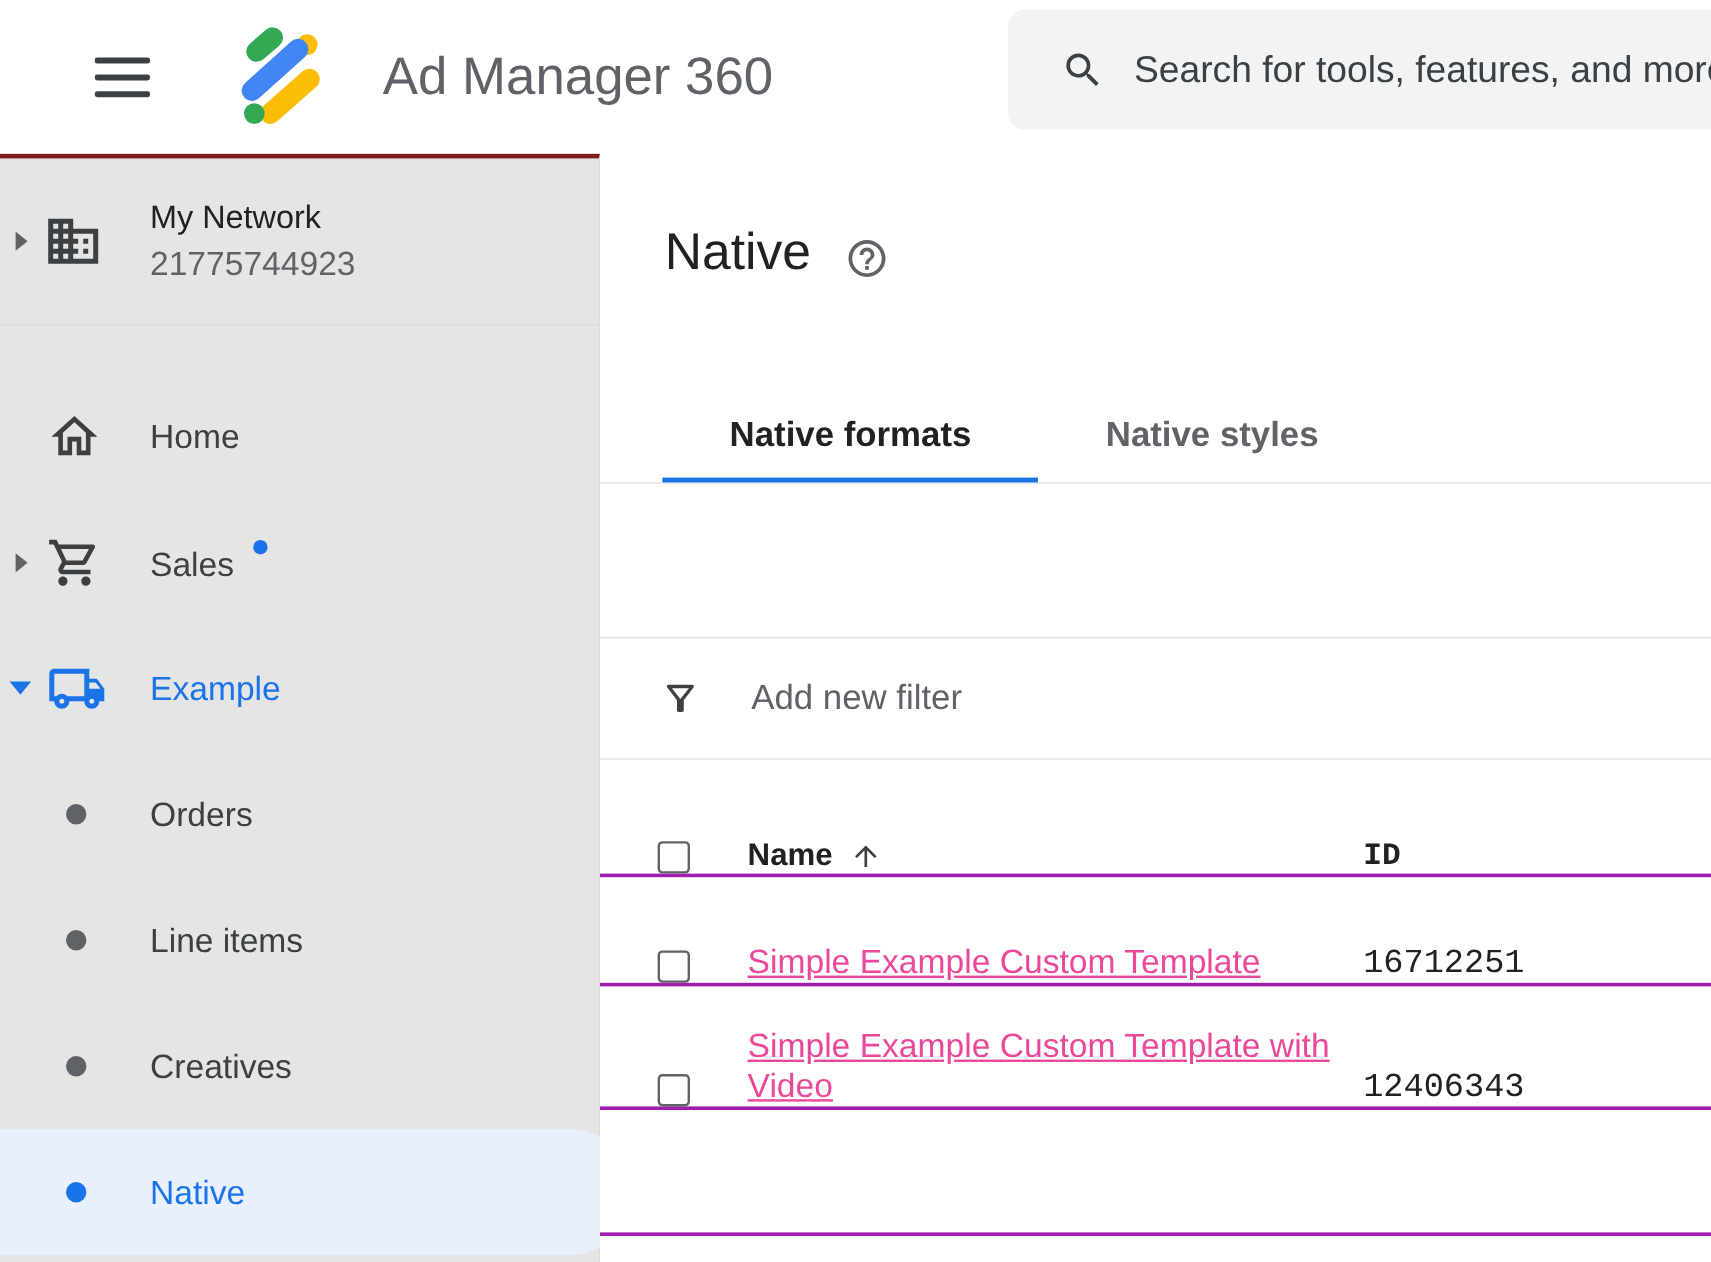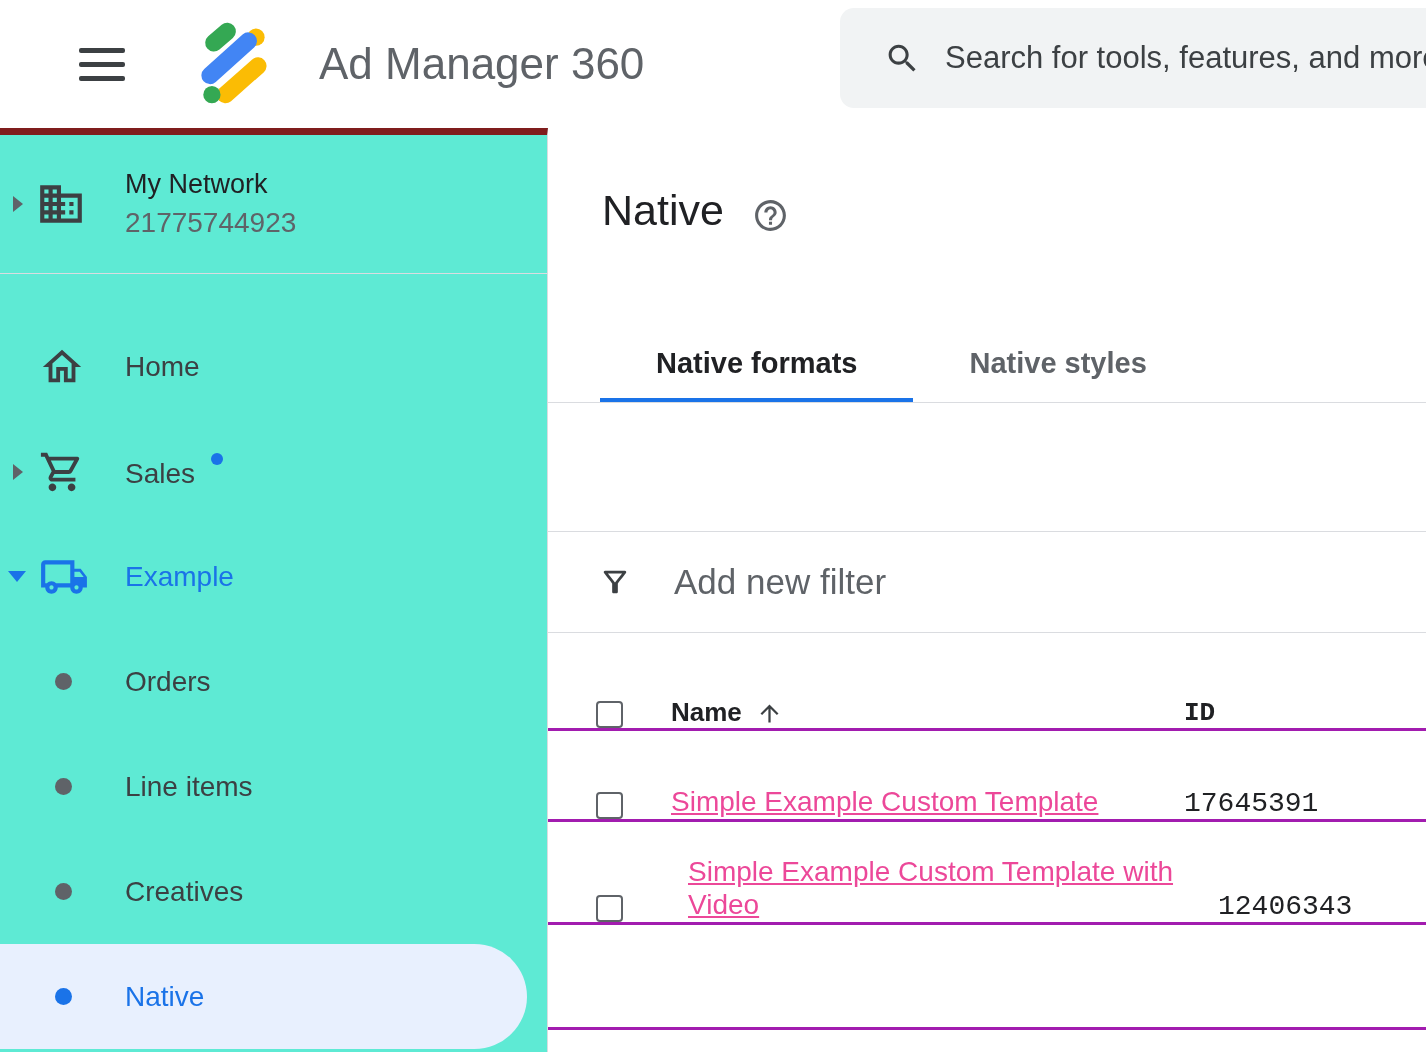--- a/index.html
+++ b/index.html
@@ -20,21 +20,21 @@
     position:absolute; left:840px; top:8px; width:640px; height:100px;
     background:#f1f3f4; border-radius:14px; display:flex; align-items:center; cursor:text;
   }
   .searchbox svg { margin-left:44px; flex:none; }
   .search-text { margin-left:24px; font-size:31px; color:#3c4043; white-space:nowrap; }
 
   
   .content { display:flex; height:924px; }
 
   
-  .sidebar { width:548px; flex:none; border-right:1px solid #dadce0; border-top:7px solid #7f1d1d; background:#5eead4; }
+  .sidebar { width:500px; flex:none; border-right:1px solid #dadce0; border-top:4px solid #7f1d1d; background:#e5e5e5; }
   .network-row { height:139px; position:relative; display:flex; align-items:center; border-bottom:1px solid #dadce0; cursor:pointer; }
   .tri-right { position:absolute; left:13px; width:0; height:0;
     border-top:8px solid transparent; border-bottom:8px solid transparent; border-left:10px solid #5f6368; }
   .tri-down { position:absolute; left:8px; width:0; height:0;
     border-left:9px solid transparent; border-right:9px solid transparent; border-top:11px solid #1a73e8; }
   .network-icon { position:absolute; left:36px; top:44px; }
   .network-text { margin-left:125px; }
   .network-name { font-size:27px; color:#202124; }
   .network-id { font-size:28px; color:#5f6368; margin-top:7px; }
 
@@ -58,27 +58,27 @@
   .tab { padding:0 56px; display:flex; align-items:center; font-size:29px; font-weight:700; color:#5f6368; cursor:pointer; border-bottom:4px solid transparent; }
   .tab.active { color:#202124; border-bottom-color:#1a73e8; }
 
   .new-btn { position:absolute; left:52px; top:304px; height:70px; padding:0 33px;
     background:#1a73e8; color:#fff; border:none; border-radius:9px;
     font-family:"Liberation Sans", sans-serif; font-size:29px; font-weight:700; cursor:pointer; }
 
   .filter-row { position:absolute; top:403px; left:0; right:0; height:102px;
     border-top:1px solid #dadce0; border-bottom:1px solid #dadce0;
     display:flex; align-items:center; padding-left:50px; cursor:pointer; }
-  .filter-label { margin-left:42px; font-size:35px; color:#5f6368; }
+  .filter-label { margin-left:42px; font-size:29px; color:#5f6368; }
 
   .table { position:absolute; top:505px; left:0; right:0; }
   .trow { display:flex; align-items:flex-end; border-bottom:3px solid #a21caf; }
   .trow.thead { height:98px; }
   .trow.r1 { height:91px; }
-  .trow.r2 { height:103px;gap:17px; }
+  .trow.r2 { height:103px; }
   .trow.empty { height:105px; }
   .cell-check { width:123px; padding-left:48px; flex:none; }
   .checkbox { width:27px; height:27px; border:2px solid #5f6368; border-radius:4px; background:#fff; cursor:pointer; }
   .cell-name { width:513px; padding-right:24px; flex:none; }
   .cell-id { flex:1; font-size:28px; color:#202124;font-family:Liberation Mono, monospace; }
   .col-header { font-size:26px; font-weight:700; color:#202124; display:flex; align-items:center; cursor:pointer; }
   .sort-arrow { margin-left:14px; margin-top:2px; }
   .row-link { font-size:28px; color:#ec4899; text-decoration:underline; line-height:1.2; cursor:pointer; }
 </style>
 </head>
@@ -205,21 +205,21 @@
         <div class="cell-id">
             <span class="col-header">ID</span>
           </div>
       </div>
 
       <div class="trow r1">
         <div class="cell-check">
             <div class="checkbox"></div>
           </div>
         <div class="cell-name"><a class="row-link">Simple Example Custom Template</a></div>
-        <div class="cell-id">17645391</div>
+        <div class="cell-id">16712251</div>
       </div>
 
       <div class="trow r2">
         <div class="cell-check">
             <div class="checkbox"></div>
           </div>
         <div class="cell-name"><a class="row-link">Simple Example Custom Template with Video</a></div>
         <div class="cell-id">12406343</div>
       </div>
 

